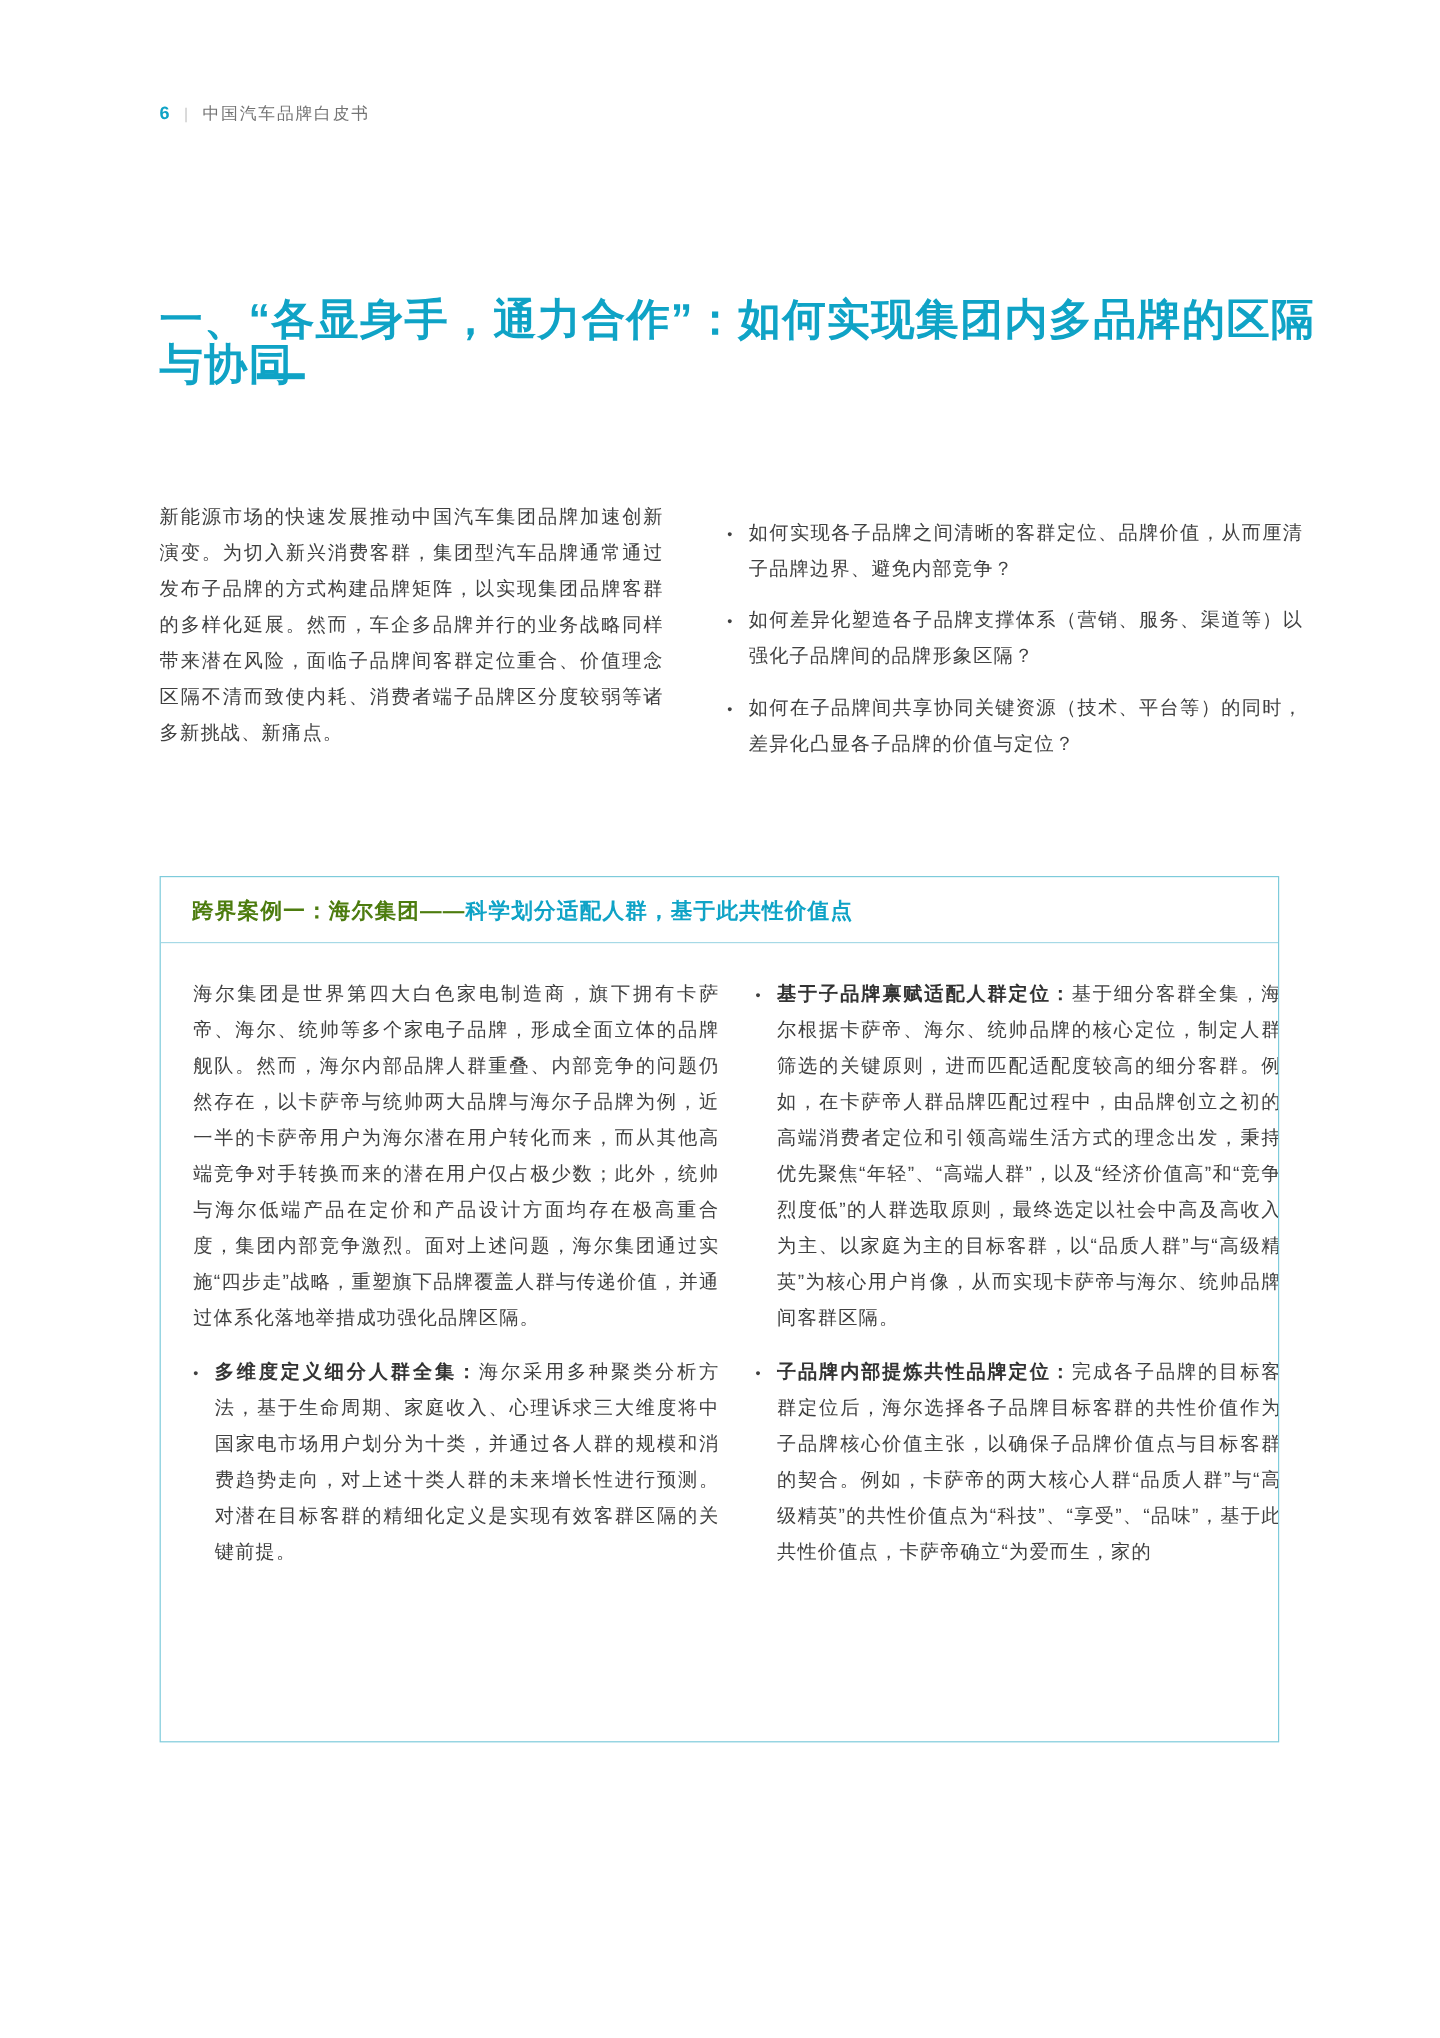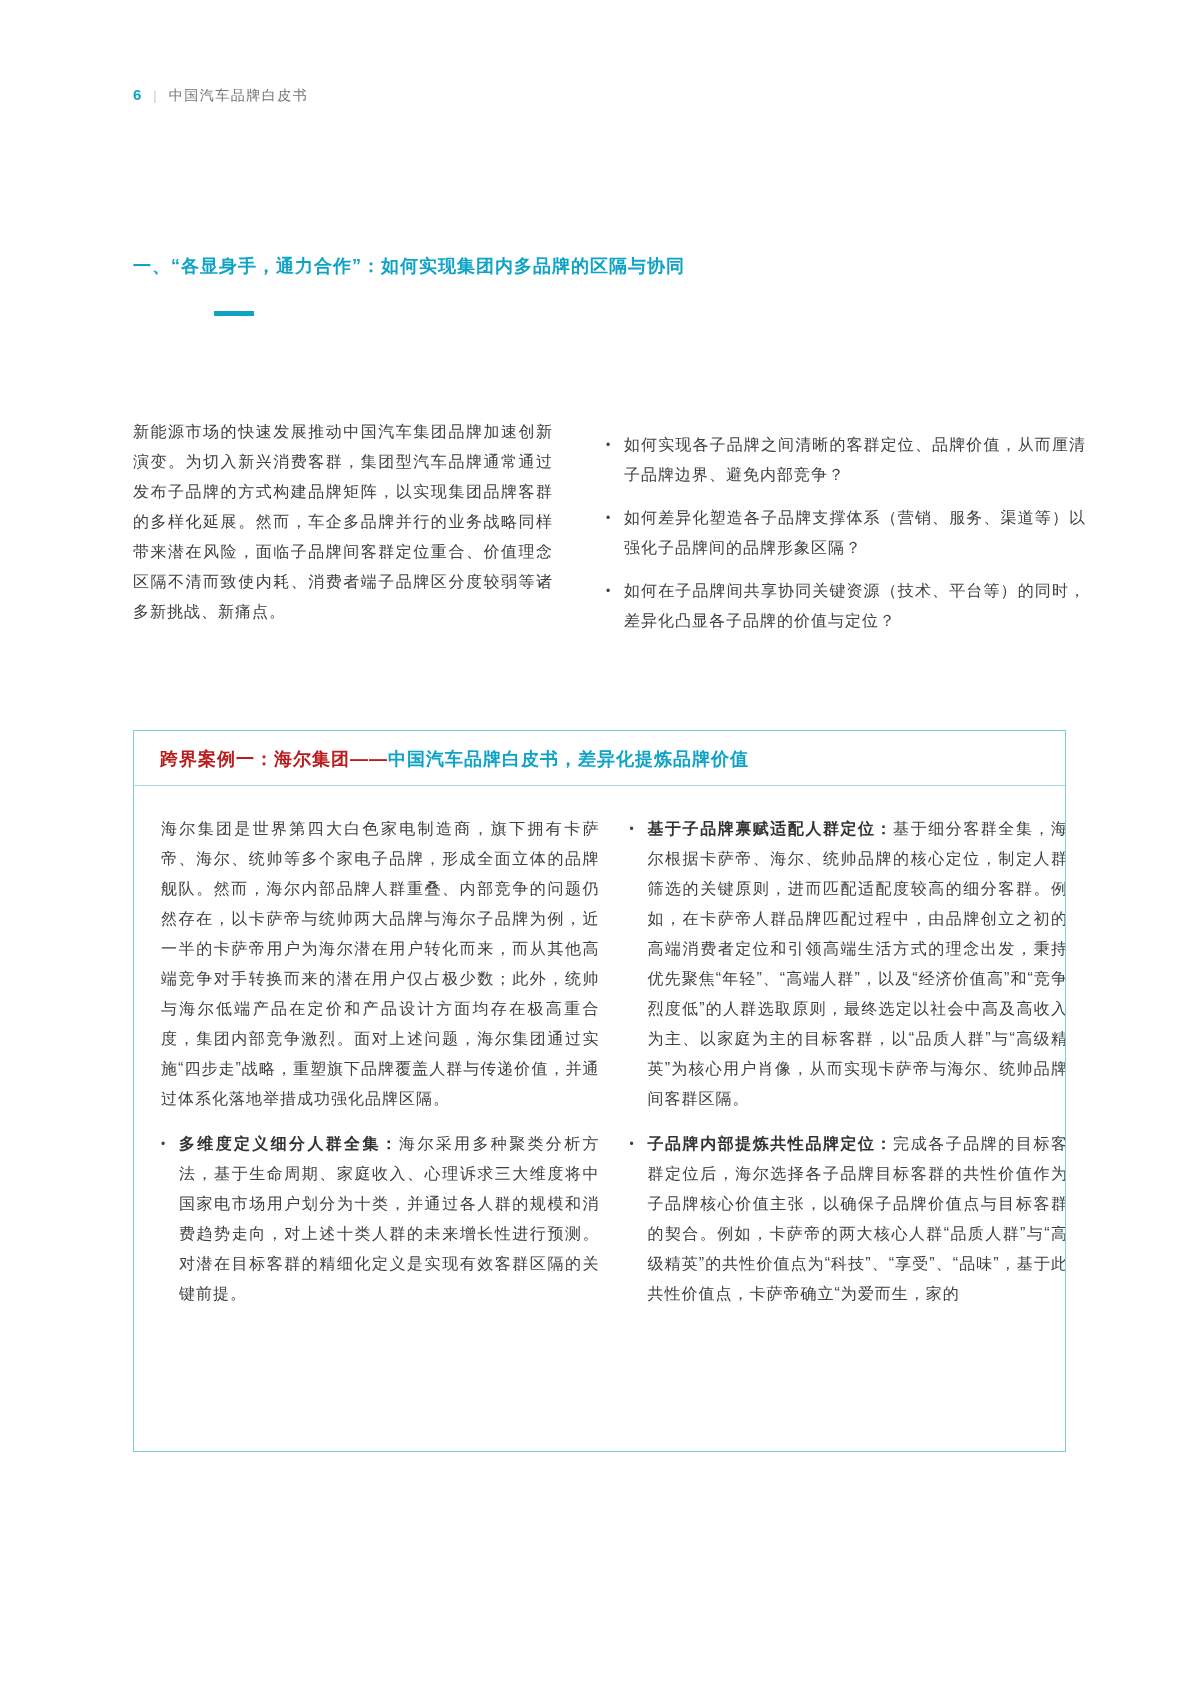--- a/index.html
+++ b/index.html
@@ -26,21 +26,21 @@
   .page-num { color: #0fa3c6; font-weight: 700; font-size: 15px; }
   .header-sep { color: #c8c8c8; font-size: 13px; }
   .doc-title { color: #737373; font-size: 14px; letter-spacing: 1.5px; }
 
   
   .main-title {
     position: absolute;
     top: 247px;
     left: 133px;
     width: 980px;
-    font-size: 18px;
+    font-size: 36px;
     line-height: 38px;
     font-weight: 700;
     color: #0fa3c6;
     letter-spacing: 1px;
   }
   .title-dash {
     position: absolute;
     top: 311px;
     left: 214px;
     width: 40px;
@@ -81,21 +81,21 @@
     overflow: hidden;
   }
   .case-title {
     padding: 15px 26px 13px 26px;
     font-size: 18px;
     font-weight: 700;
     letter-spacing: 1px;
     border-bottom: 1px solid #a6d9e6;
     line-height: 26px;
   }
-  .case-title-dark { color: #b91c1c; }
+  .case-title-dark { color: #4d7c0f; }
   .case-title-teal { color: #0fa3c6; }
   .case-content {
     display: flex;
     gap: 30px;
     padding: 28px 27px 24px 27px;
     font-size: 16px;
     line-height: 30px;
     letter-spacing: 1px;
     text-align: justify;
     color: #404040;
@@ -135,21 +135,21 @@
       </div>
       <div class="bullet-item">
         <span class="bullet-marker">•</span>
         <span class="bullet-text">如何在子品牌间共享协同关键资源（技术、平台等）的同时，差异化凸显各子品牌的价值与定位？</span>
       </div>
     </div>
   </section>
 
   <section class="case-box">
     <div class="case-title">
-      <span class="case-title-dark">跨界案例一：海尔集团——</span><span class="case-title-teal">中国汽车品牌白皮书，差异化提炼品牌价值</span>
+      <span class="case-title-dark">跨界案例一：海尔集团——</span><span class="case-title-teal">科学划分适配人群，基于此共性价值点</span>
     </div>
     <div class="case-content">
       <div class="ccol">
         <p>海尔集团是世界第四大白色家电制造商，旗下拥有卡萨帝、海尔、统帅等多个家电子品牌，形成全面立体的品牌舰队。然而，海尔内部品牌人群重叠、内部竞争的问题仍然存在，以卡萨帝与统帅两大品牌与海尔子品牌为例，近一半的卡萨帝用户为海尔潜在用户转化而来，而从其他高端竞争对手转换而来的潜在用户仅占极少数；此外，统帅与海尔低端产品在定价和产品设计方面均存在极高重合度，集团内部竞争激烈。面对上述问题，海尔集团通过实施“四步走”战略，重塑旗下品牌覆盖人群与传递价值，并通过体系化落地举措成功强化品牌区隔。</p>
         <div class="bullet-item">
           <span class="bullet-marker">•</span>
           <span class="bullet-text"><span class="lead-bold">多维度定义细分人群全集：</span><span>海尔采用多种聚类分析方法，基于生命周期、家庭收入、心理诉求三大维度将中国家电市场用户划分为十类，并通过各人群的规模和消费趋势走向，对上述十类人群的未来增长性进行预测。对潜在目标客群的精细化定义是实现有效客群区隔的关键前提。</span></span>
         </div>
       </div>
       <div class="ccol">

